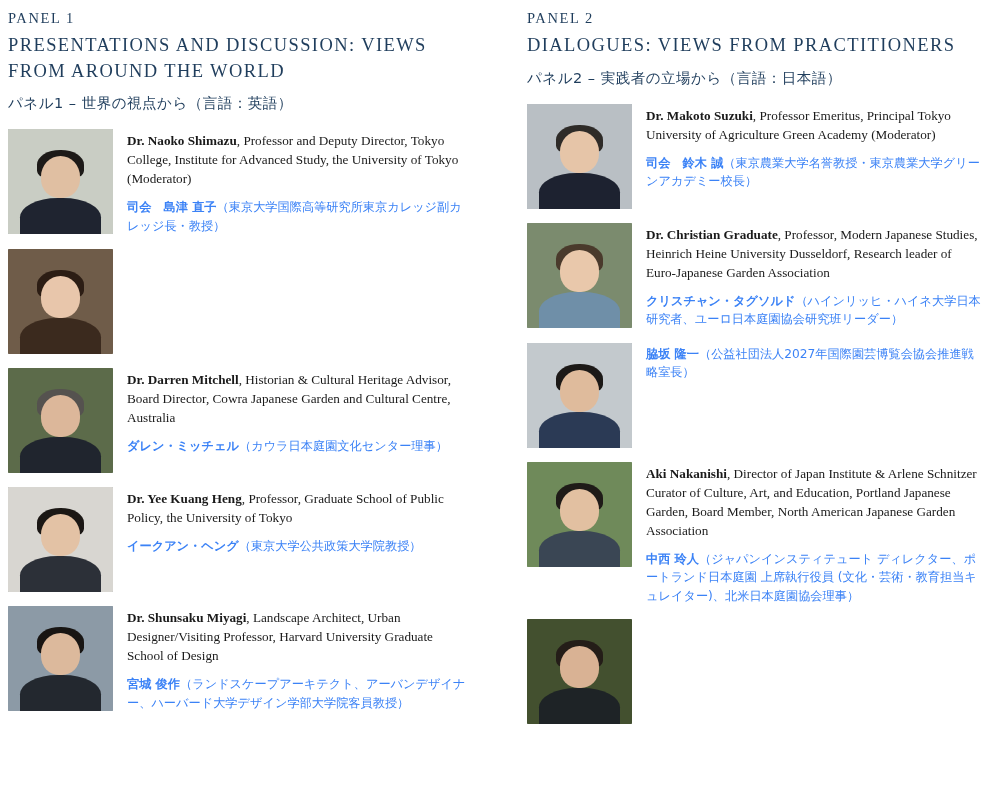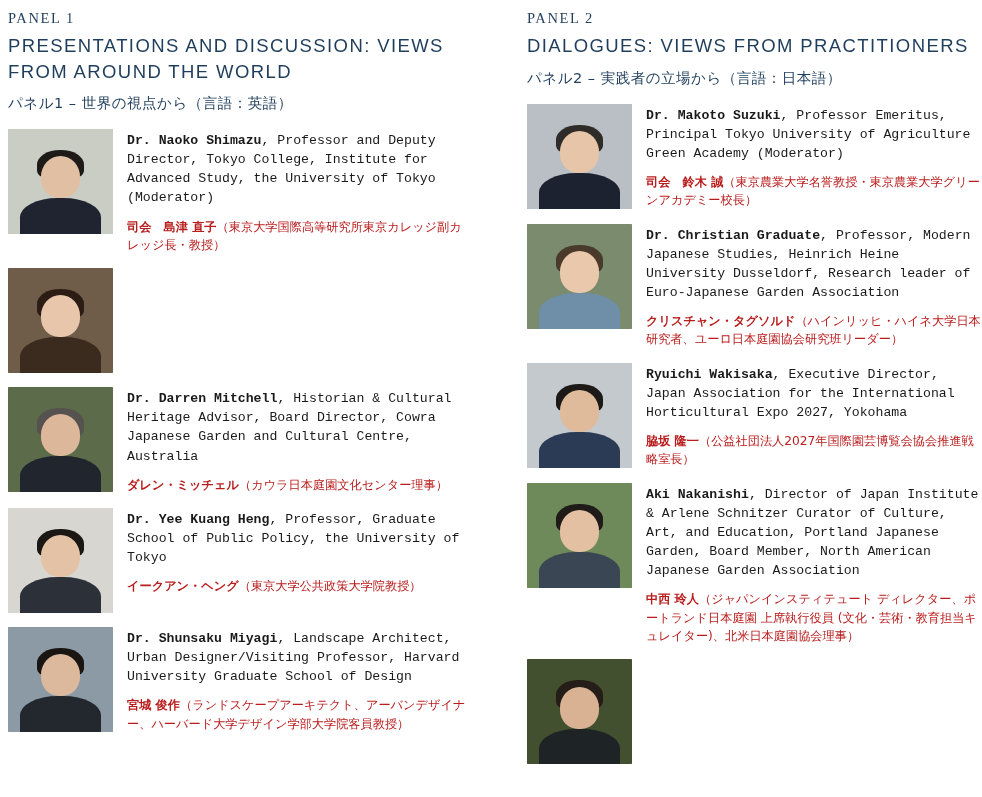--- a/index.html
+++ b/index.html
@@ -32,21 +32,21 @@
 
   .panel-eyebrow {
     font-family: "Liberation Serif", serif;
     font-size: 14.5px;
     letter-spacing: 1.6px;
     color: #1f3d5c;
     font-weight: 400;
     margin: 0 0 6px 0;
   }
   .panel-title {
-    font-family: Liberation Sans, sans-serif;
+    font-family: Liberation Serif, serif;
     font-size: 18.5px;
     letter-spacing: 1.4px;
     color: #1f3d5c;
     line-height: 1.38;
     margin: 0 0 10px 0;
     font-weight: 400;
   }
   .panel-subtitle {
     font-family: "DejaVu Sans", sans-serif;
     font-size: 14.5px;
@@ -101,34 +101,34 @@
     height: 40%;
     margin-left: -39%;
     border-radius: 46% 46% 0 0;
     background: #2f3640;
   }
   .bio {
     flex: 1 1 auto;
     padding-top: 2px;
   }
   .bio-en {
-    font-family: Liberation Mono, monospace;
+    font-family: Liberation Serif, serif;
     font-size: 13.2px;
     line-height: 1.45;
     color: #1a1a1a;
     margin: 0 0 10px 0;
   }
   .bio-en .nm {
     font-weight: bold;
   }
   .bio-ja {
     font-family: "DejaVu Sans", sans-serif;
     font-size: 12.2px;
     line-height: 1.5;
-    color: #b91c1c;
+    color: #3b82f6;
     margin: 0;
   }
   .bio-ja .nm-ja {
     font-weight: bold;
   }
 </style>
 </head>
 <body>
 
 <div class="page">
@@ -232,21 +232,20 @@
     </div>
 
     <div class="person">
       <div class="portrait">
         <span class="ph-bg" style="background:#c3c9cd"></span>
         <span class="ph-body" style="background:#2b3a55"></span>
         <span class="ph-hair" style="background:#1c1917"></span>
         <span class="ph-head" style="background:#dfbb9c"></span>
       </div>
       <div class="bio">
-        <p class="bio-en"><span class="nm">Ryuichi Wakisaka</span><span>, Executive Director, Japan Association for the International Horticultural Expo 2027, Yokohama</span></p>
         <p class="bio-ja"><span class="nm-ja">脇坂 隆一</span><span>（公益社団法人2027年国際園芸博覧会協会推進戦略室長）</span></p>
       </div>
     </div>
 
     <div class="person">
       <div class="portrait">
         <span class="ph-bg" style="background:#6f8a5a"></span>
         <span class="ph-body" style="background:#3a4654"></span>
         <span class="ph-hair" style="background:#1f1b18"></span>
         <span class="ph-head" style="background:#e2c0a1"></span>

